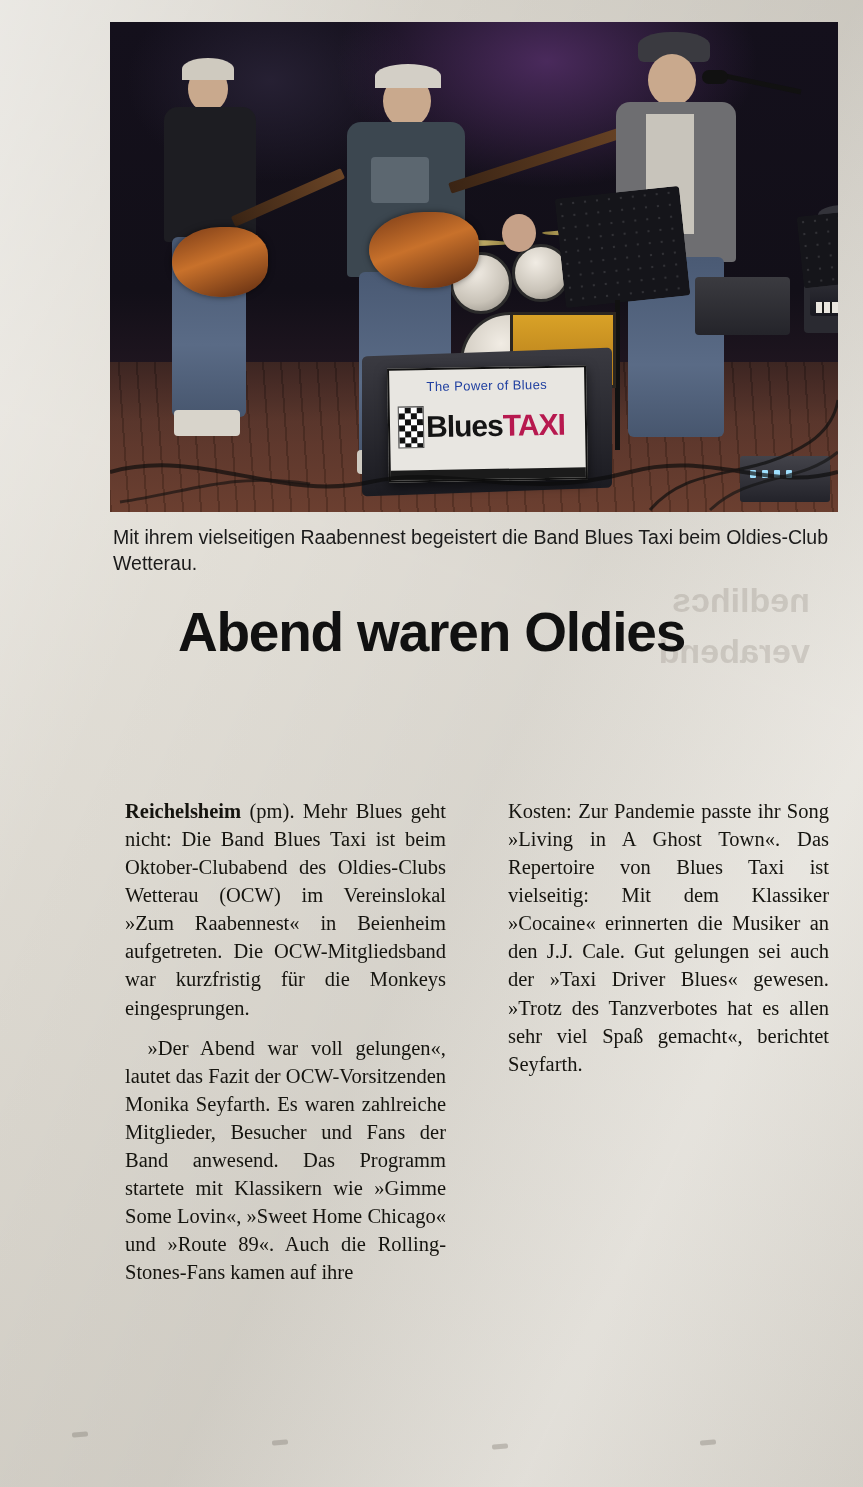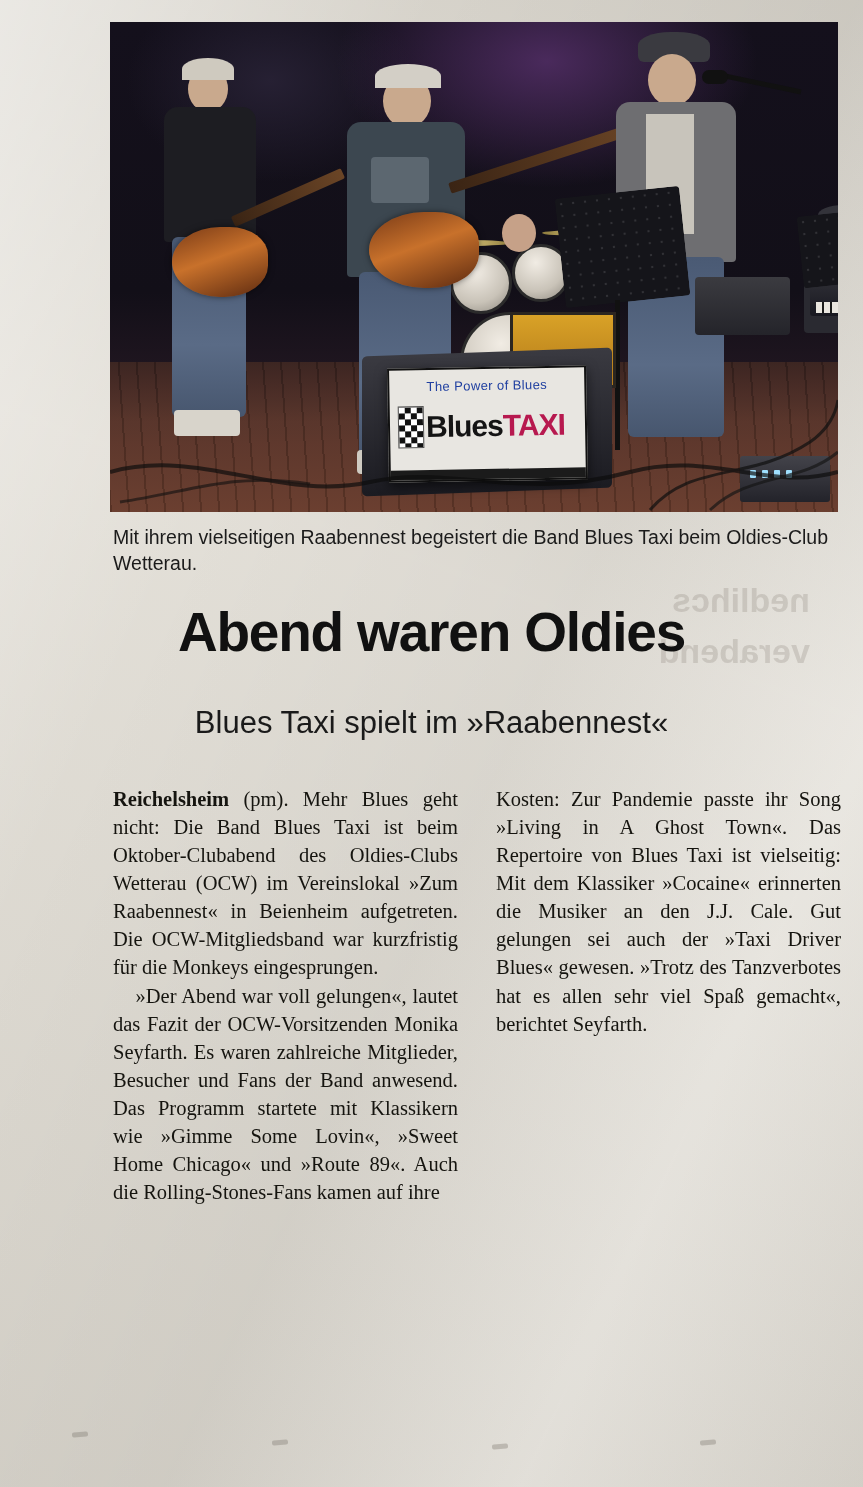--- a/index.html
+++ b/index.html
@@ -273,21 +273,21 @@
   }
   .col {
     width: 345px;
     font-family: "Liberation Serif", serif;
     font-size: 20.5px;
     line-height: 1.37;
     text-align: justify;
     color: #15140f;
     hyphens: auto;
   }
-  .col p { margin: 0; }
+  .col p { margin: 12px; }
   .col p + p { text-indent: 1.1em; }
   .lead-in { font-weight: bold; }
 
   
   .bleed {
     position: absolute;
     left: 470px;
     top: 575px;
     width: 340px;
     font-family: "Liberation Sans", sans-serif;
@@ -397,21 +397,20 @@
       <path d="M0,120 C90,95 170,150 260,130 C340,112 410,150 520,120 C600,98 660,140 728,120" stroke="#0d0d0d" stroke-width="4" fill="none" opacity=".8"></path>
       <path d="M540,158 C580,110 640,130 700,90 C720,76 726,60 728,48" stroke="#111" stroke-width="3" fill="none" opacity=".85"></path>
       <path d="M600,158 C640,120 690,132 728,100" stroke="#151515" stroke-width="3" fill="none" opacity=".8"></path>
       <path d="M10,150 C80,140 120,120 200,132" stroke="#101010" stroke-width="3" fill="none" opacity=".7"></path>
     </svg>
   </div>
 
   <div class="caption">Mit ihrem vielseitigen Raabennest begeistert die Band Blues Taxi beim Oldies-Club Wetterau.</div>
 
   <div class="headline">Abend waren Oldies</div>
-  <div class="subhead">Blues Taxi spielt im »Raabennest«</div>
 
   <div class="columns">
     <div class="col">
       <p><span class="lead-in">Reichelsheim</span> <span>(pm). Mehr Blues geht nicht: Die Band Blues Taxi ist beim Oktober-Clubabend des Oldies-Clubs Wetterau (OCW) im Vereinslokal »Zum Raabennest« in Beienheim aufgetreten. Die OCW-Mitgliedsband war kurzfristig für die Monkeys eingesprungen.</span></p>
       <p>»Der Abend war voll gelungen«, lautet das Fazit der OCW-Vorsitzenden Monika Seyfarth. Es waren zahlreiche Mitglieder, Besucher und Fans der Band anwesend. Das Programm startete mit Klassikern wie »Gimme Some Lovin«, »Sweet Home Chicago« und »Route 89«. Auch die Rolling-Stones-Fans kamen auf ihre</p>
     </div>
     <div class="col">
       <p>Kosten: Zur Pandemie passte ihr Song »Living in A Ghost Town«. Das Repertoire von Blues Taxi ist vielseitig: Mit dem Klassiker »Cocaine« erinnerten die Musiker an den J.J. Cale. Gut gelungen sei auch der »Taxi Driver Blues« gewesen. »Trotz des Tanzverbotes hat es allen sehr viel Spaß gemacht«, berichtet Seyfarth.</p>
     </div>
   </div>

